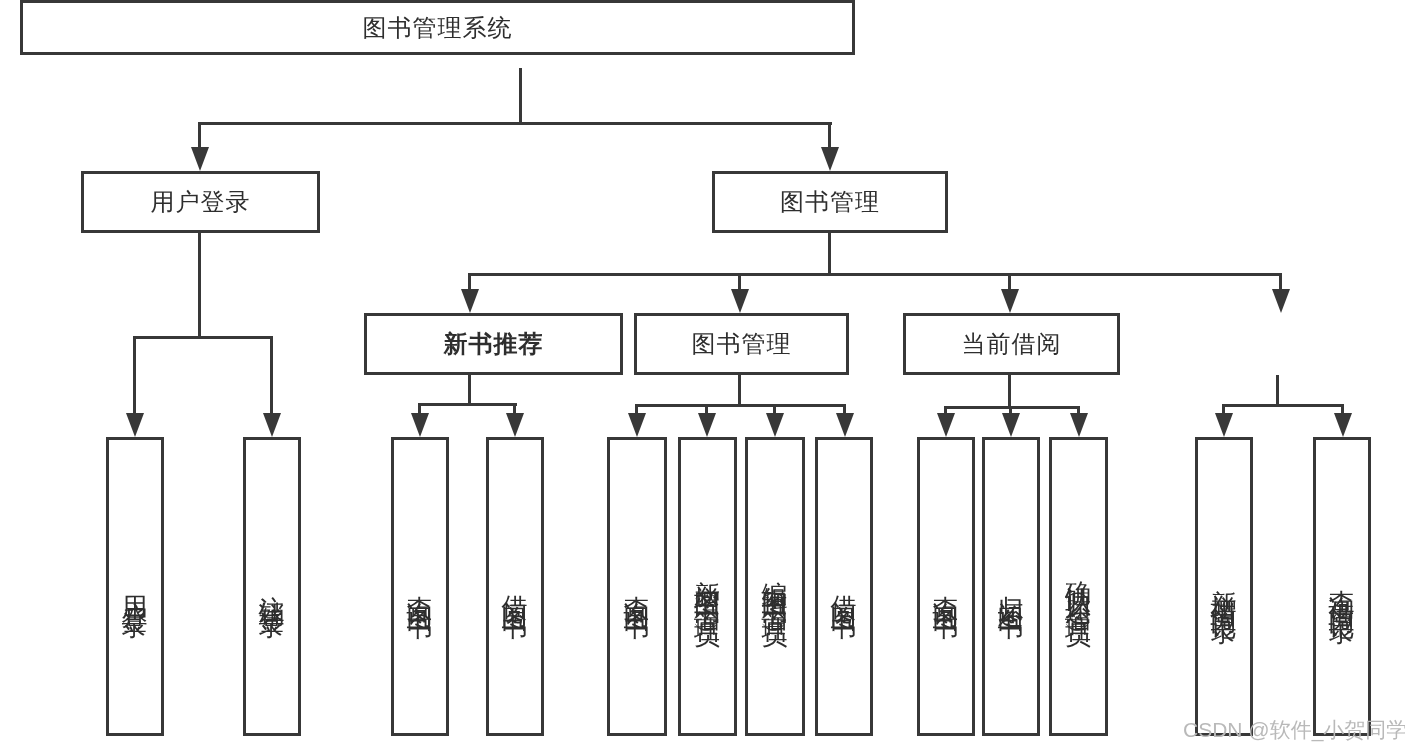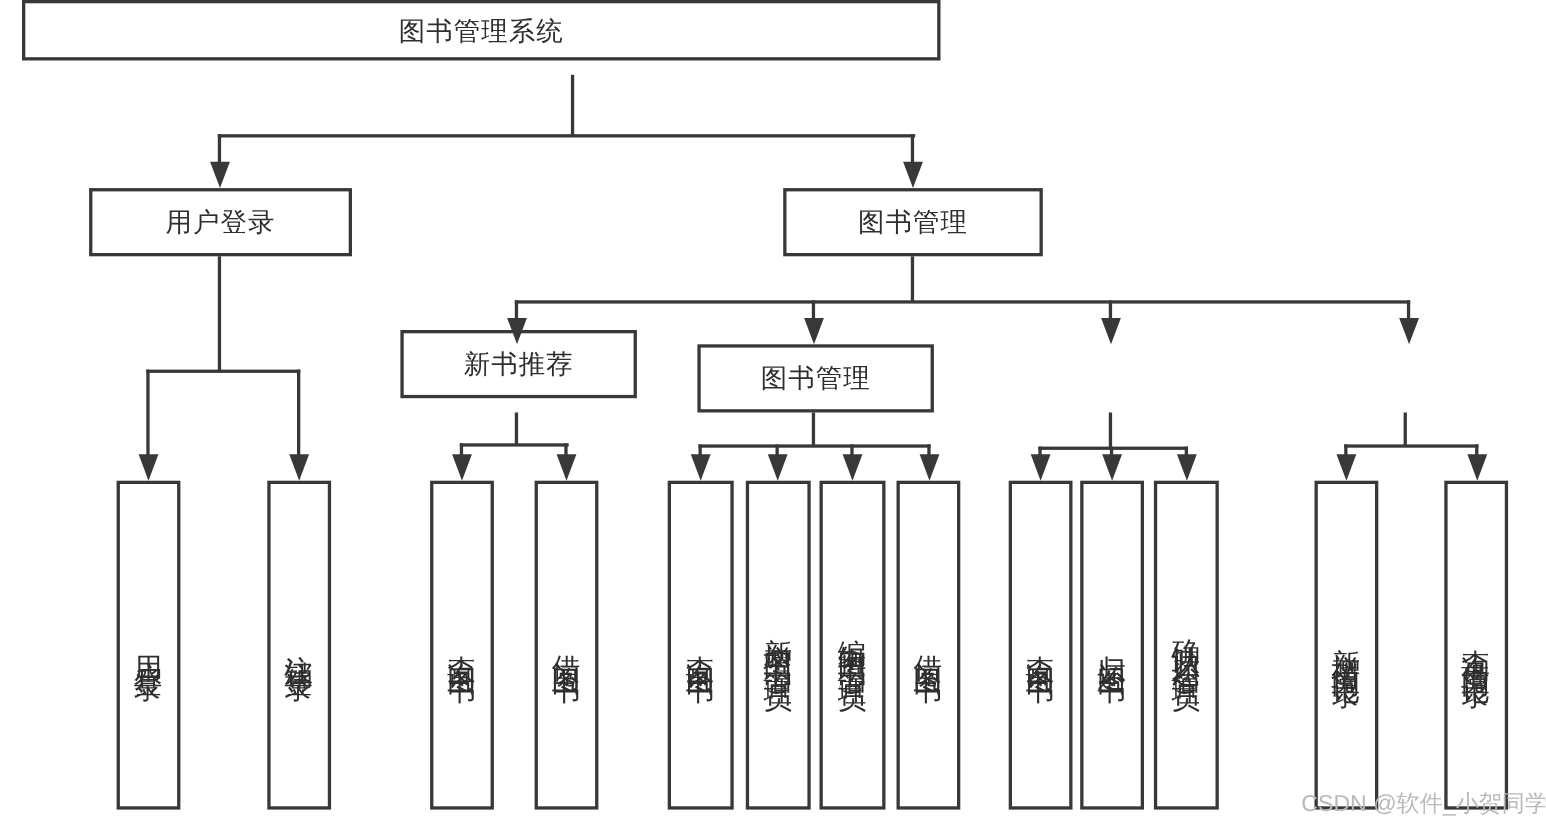--- a/index.html
+++ b/index.html
@@ -31,21 +31,21 @@
   #watermark{
     position:absolute;left:1183px;top:716px;font-size:21px;
     color:#b9b9b9;white-space:nowrap;z-index:5;
   }
   
   #n-root{left:20px;top:0;width:835px;height:55px;}
   
   #n-login{left:81px;top:171px;width:239px;height:62px;}
   #n-mgmt{left:712px;top:171px;width:236px;height:62px;}
   
-  #n-sec0{left:364px;top:300px;width:215px;height:62px;}
+  #n-sec0{left:364px;top:313px;width:259px;height:62px;font-weight:bold;}
   #n-sec1{left:634px;top:313px;width:215px;height:62px;}
   #n-sec2{left:903px;top:313px;width:217px;height:62px;}
   #n-sec3{left:1173px;top:313px;width:215px;height:62px;}
   
   .vbox{top:437px;height:299px;}
   #n-g1b1{left:106px;width:58px;}  #n-g1b2{left:243px;width:58px;}
   #n-g2b1{left:391px;width:58px;}  #n-g2b2{left:486px;width:58px;}
   #n-g3b1{left:607px;width:60px;}  #n-g3b2{left:678px;width:59px;}
   #n-g3b3{left:745px;width:60px;}  #n-g3b4{left:815px;width:58px;}
   #n-g4b1{left:917px;width:58px;}  #n-g4b2{left:982px;width:58px;}
@@ -66,20 +66,23 @@
   </div>
   <div class="box hbox" id="n-mgmt">
     <span>图书管理</span>
   </div>
 
   <div class="box hbox" id="n-sec0">
     <span>新书推荐</span>
   </div>
   <div class="box hbox" id="n-sec1">
     <span>图书管理</span>
+  </div>
+  <div class="box hbox" id="n-sec2">
+    <span>当前借阅</span>
   </div>
 
   <div class="box vbox" id="n-g1b1">
     <span class="vtext">用户登录</span>
   </div>
   <div class="box vbox" id="n-g1b2">
     <span class="vtext">注销登录</span>
   </div>
 
   <div class="box vbox" id="n-g2b1">

